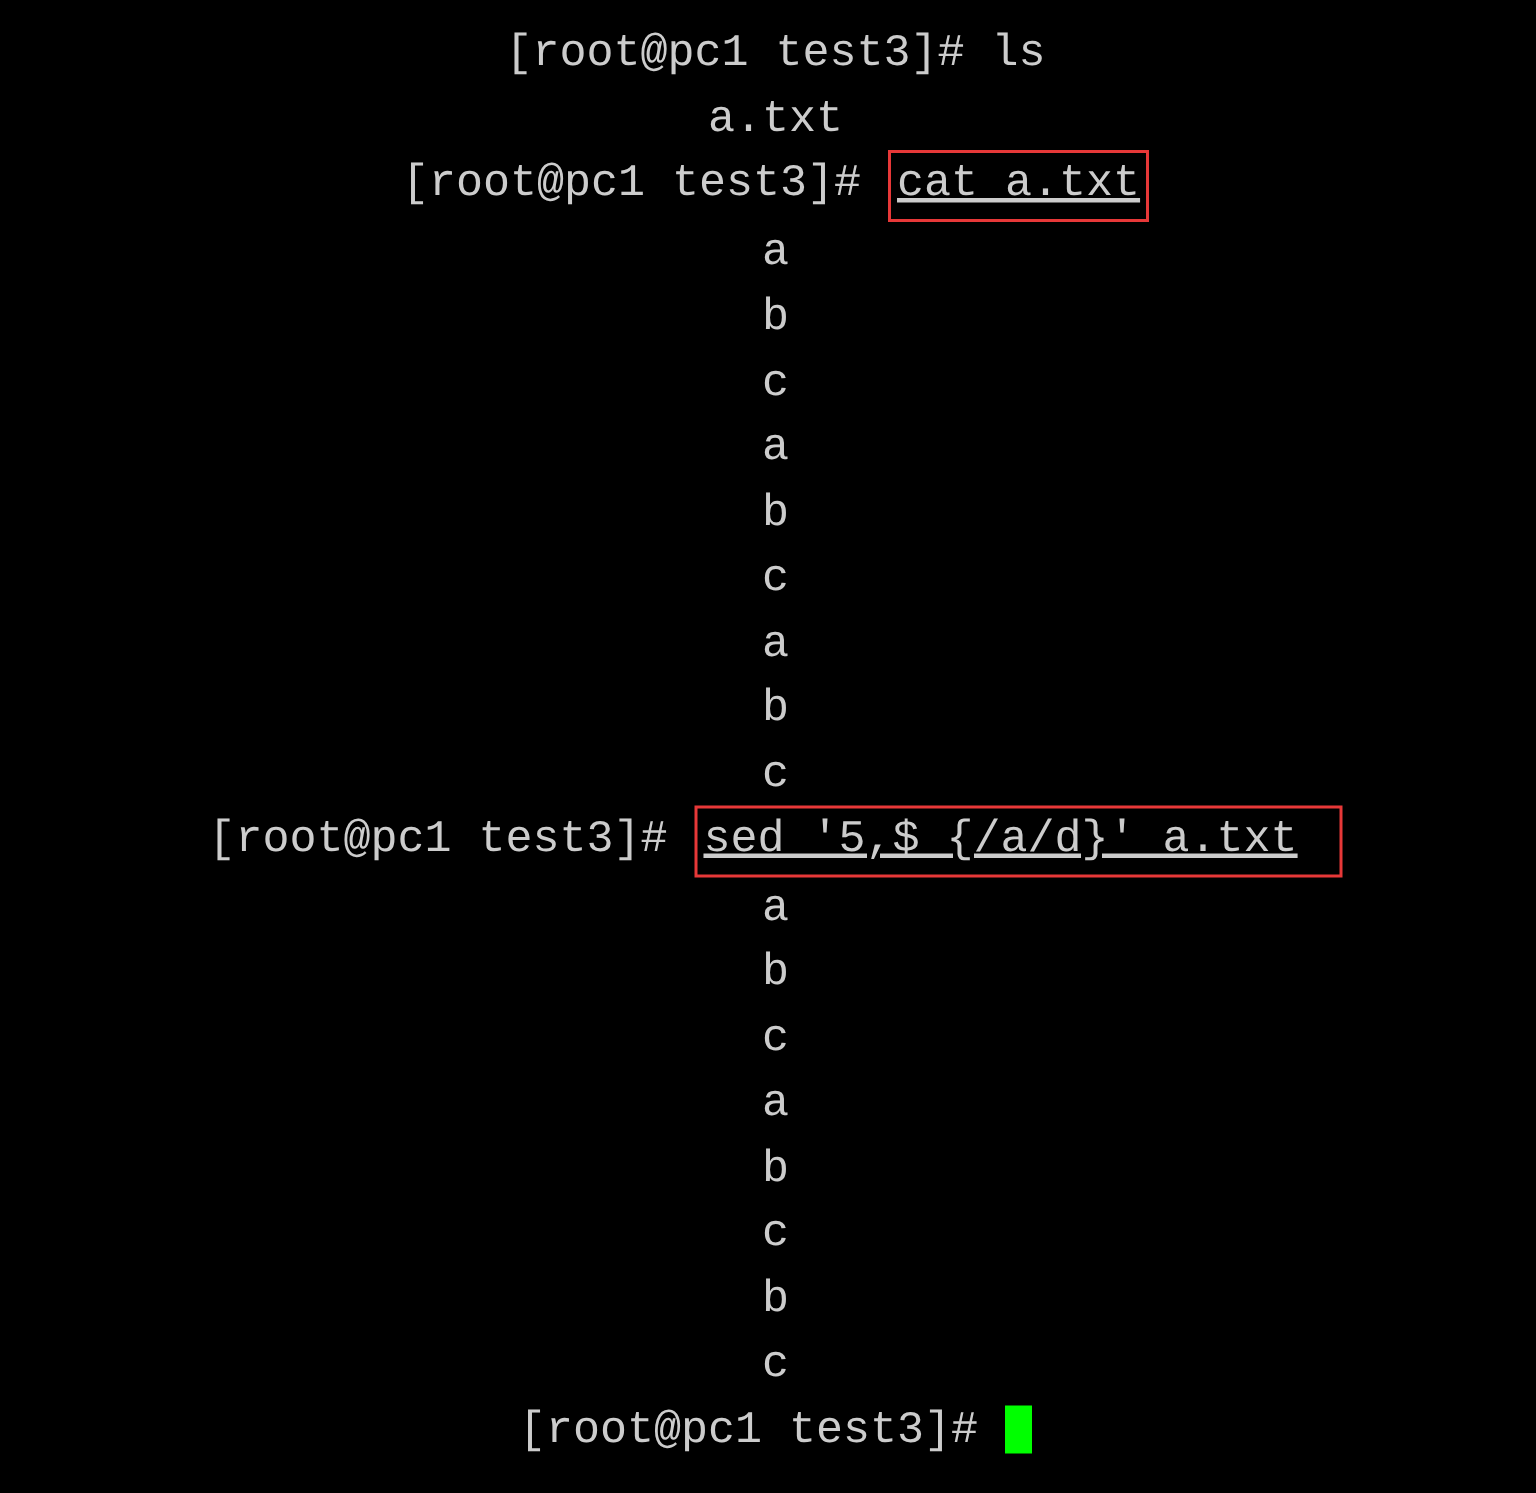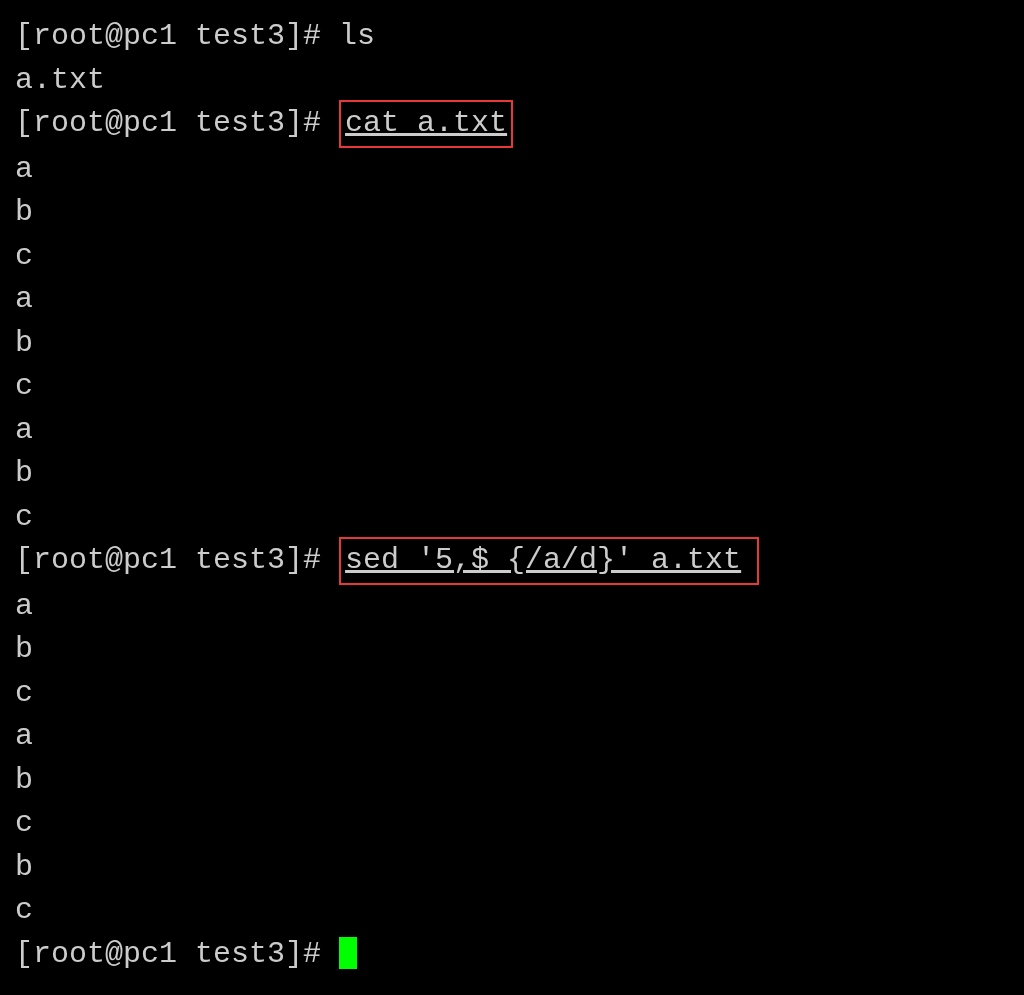--- a/index.html
+++ b/index.html
@@ -17,31 +17,32 @@
       padding: 15px 5px 15px 15px;
       color: #cccccc;
       overflow: hidden;
     }
     .terminal {
       white-space: pre;
     }
     .line {
       display: block;
       min-height: 1.45em;
+      text-align: center;
     }
     .highlight-box {
       border: 2px solid #e73838;
       padding: 0px 4px;
       display: inline-block;
       vertical-align: top;
       margin-top: -2px;
       text-decoration: underline;
     }
     .highlight-box.wide {
-      padding-right: 16px;
+      padding-right: 28px;
     }
     .cursor {
       display: inline-block;
       width: 18px;
       height: 32px;
       background-color: #00ff00;
       vertical-align: text-bottom;
       margin-bottom: 2px;
     }
   </style>

